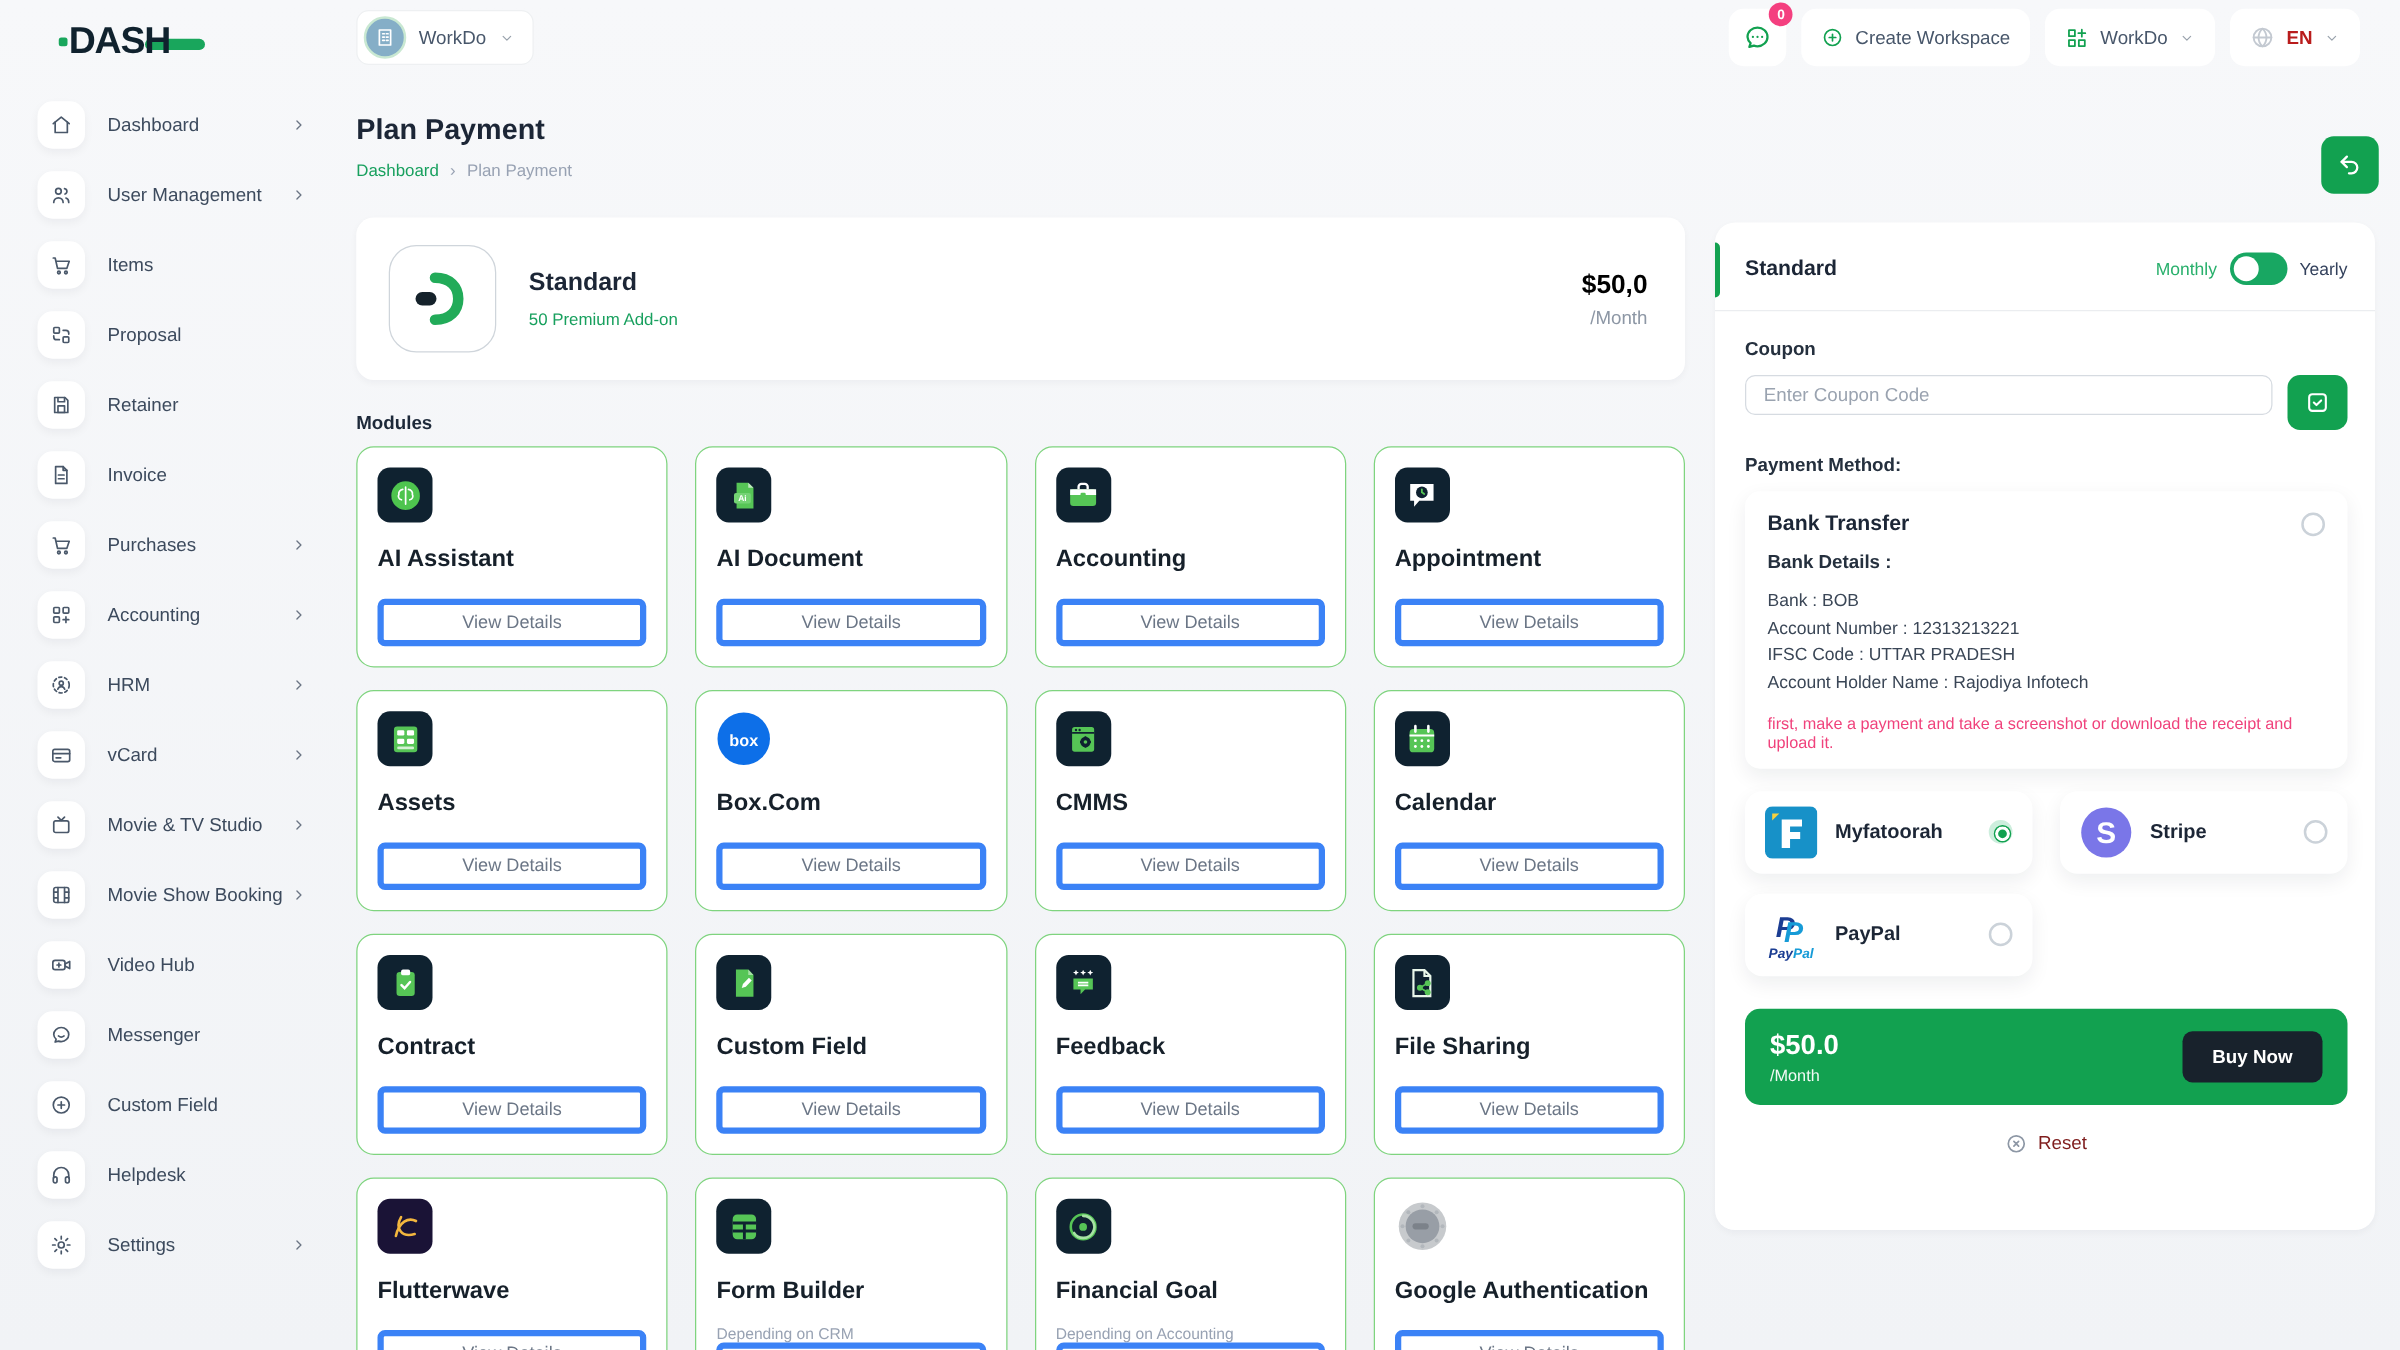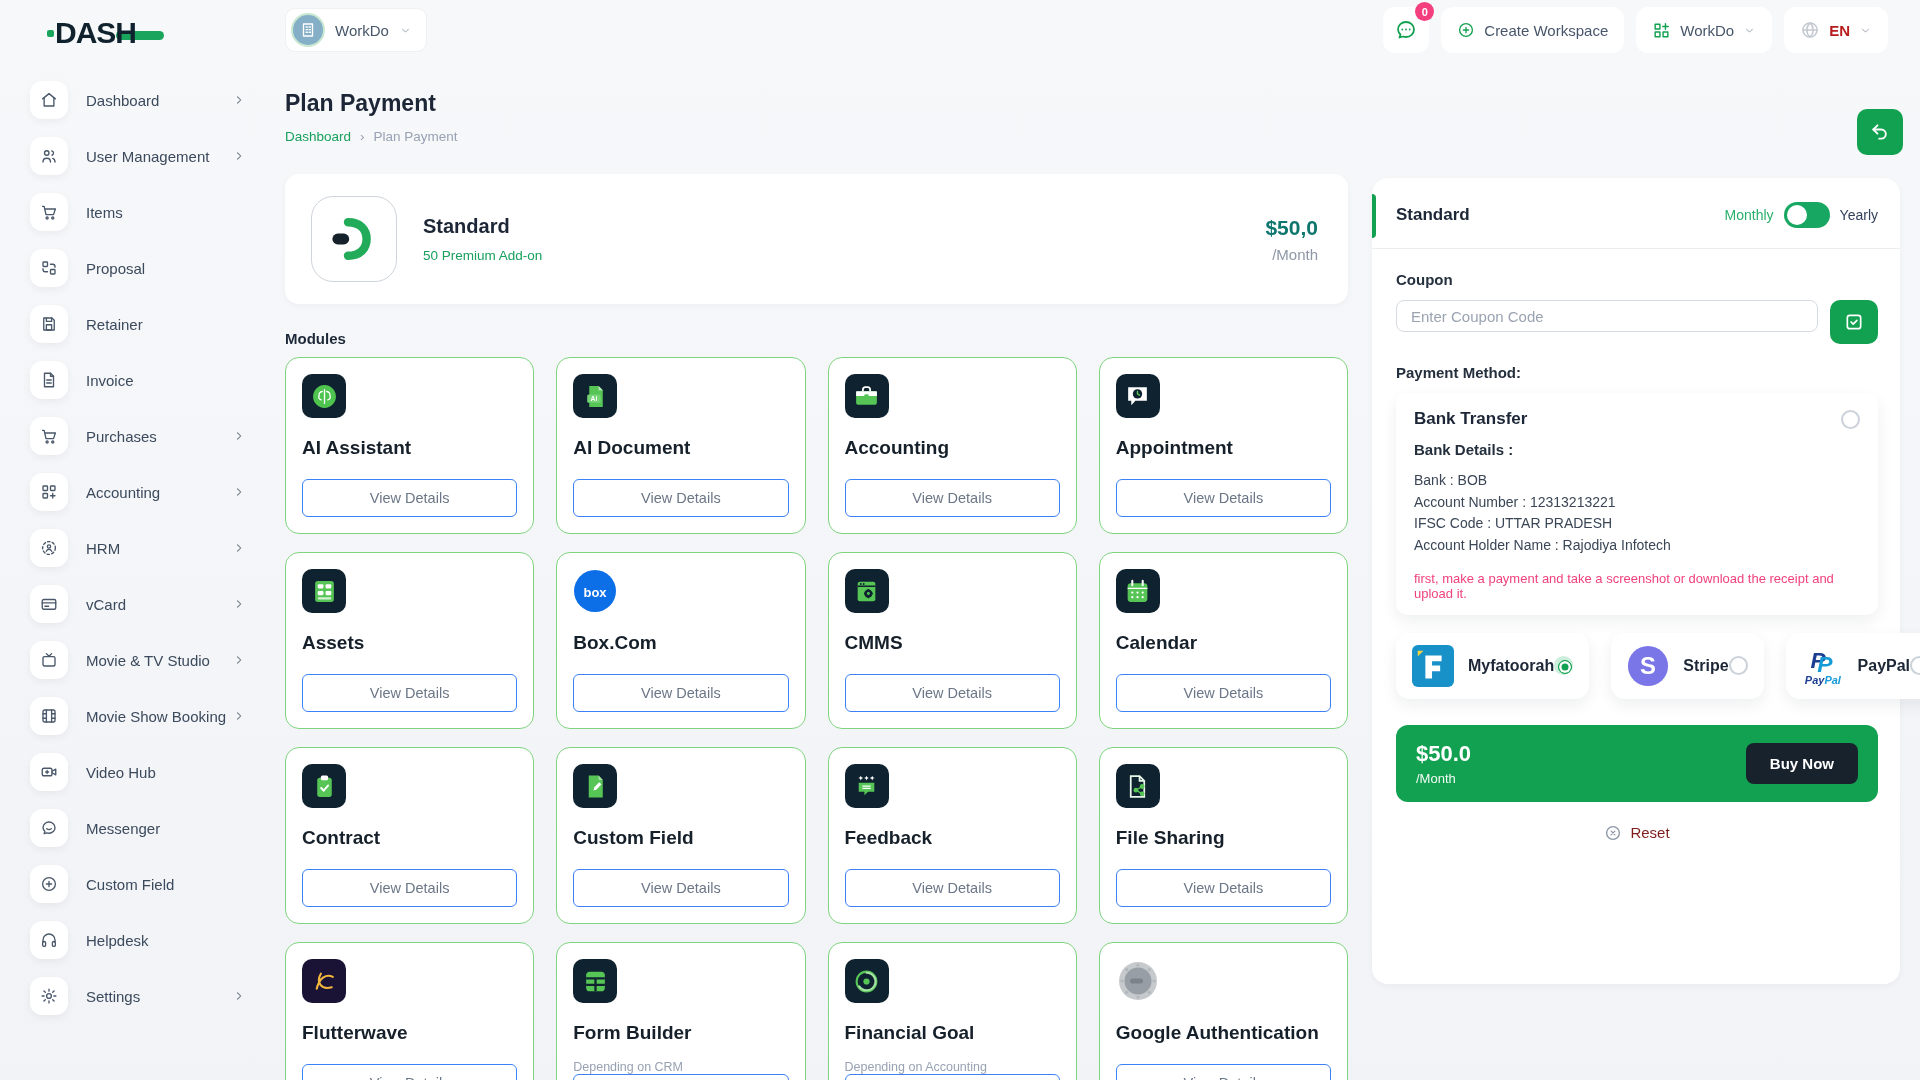--- a/index.html
+++ b/index.html
@@ -50,33 +50,33 @@
     background:#12a150; color:#fff; display:flex; align-items:center; justify-content:center; cursor:pointer; border:none; }
 
   .plan-card { margin-top:30px; height:130px; background:#fff; border-radius:14px; box-shadow:0 2px 6px rgba(16,24,40,.04);
     display:flex; align-items:center; padding:0 30px 0 26px; }
   .plan-logo { width:86px; height:86px; border-radius:22px; border:1px solid #cfd5db; background:#fff;
     display:flex; align-items:center; justify-content:center; }
   .plan-info { margin-left:26px; }
   .plan-name { font-size:20px; font-weight:700; color:#1c2636; }
   .plan-addon { margin-top:10px; font-size:13.5px; color:#18a05e; cursor:pointer; }
   .plan-price-block { margin-left:auto; text-align:right; }
-  .plan-price { font-size:21px; font-weight:700; color:#0f766e;text-align:center; }
+  .plan-price { font-size:21px; font-weight:700; color:#000000;text-align:center; }
   .plan-period { margin-top:6px; font-size:15px; color:#8d97a5; }
 
   .modules-heading { margin-top:26px; font-size:15px; font-weight:700; color:#1d2939; }
   .modules-grid { margin-top:10px; display:grid; grid-template-columns:repeat(4,1fr); gap:18px 22px; grid-auto-rows:177px; }
   .module-card { background:#fff; border:1px solid #7fd47f; border-radius:14px; padding:16px;
     display:flex; flex-direction:column; align-items:stretch; overflow:hidden; cursor:pointer; }
   .module-tile { width:44px; height:44px; border-radius:10px; background:#0f2230;
     display:flex; align-items:center; justify-content:center; flex:0 0 auto; }
   .module-tile.no-tile { background:transparent; }
   .module-title { margin-top:18px; font-size:19px; font-weight:700; color:#16202a; line-height:1.22; }
   .module-note { margin-top:16px; font-size:12.5px; color:#98a2b3; }
-  .view-details { margin-top:auto; height:38px; width:100%; background:#fff; border:1px solid #3b82f6;
+  .view-details { margin-top:auto; height:38px; width:100%; background:#fff; border:5px solid #3b82f6;
     border-radius:6px; color:#6b7686; font-size:14.5px; font-family:inherit; cursor:pointer; }
 
   
   .panel { position:absolute; left:1372px; top:178px; width:528px; height:806px; background:#fff;
     border-radius:16px; box-shadow:0 2px 6px rgba(16,24,40,.04); }
   .panel-accent { position:absolute; left:0; top:16px; width:4px; height:44px; background:#12a150; border-radius:0 4px 4px 0; }
   .panel-head { display:flex; align-items:center; padding:24px 22px 20px 24px; }
   .panel-plan { font-size:17px; font-weight:700; color:#1c2636; }
   .billing { margin-left:auto; display:flex; align-items:center; gap:10px; }
   .monthly { font-size:14px; color:#29b06c; }
@@ -102,21 +102,21 @@
   .radio.sel::after { content:""; position:absolute; left:3.5px; top:3.5px; width:12px; height:12px; border-radius:50%;
     background:#12a150; box-shadow:inset 0 0 0 2.5px #fff; border:1px solid #12a150; }
   .bank-head .radio { margin-left:auto; }
   .bank-cols { display:flex; margin-top:12px; }
   .bank-details-label, .receipt-label { font-size:15px; font-weight:700; color:#25303e; }
   .bank-lines { margin-top:12px; font-size:14px; color:#3a4656; line-height:1.55; }
   .bank-right { margin-left:auto; text-align:right; }
   .upload-btn { margin-top:14px; width:56px; height:36px; border:none; border-radius:8px; background:#12a150;
     color:#fff; display:inline-flex; align-items:center; justify-content:center; cursor:pointer; }
   .bank-note { margin-top:14px; font-size:13px; color:#f0427c; }
-  .methods-grid { margin-top:18px; display:grid; grid-template-columns:1fr 1fr 1fr; gap:16px 22px; }
+  .methods-grid { margin-top:18px; display:grid; grid-template-columns:1fr 1fr; gap:16px 22px; }
   .method-card { background:#fff; border-radius:14px; box-shadow:0 6px 16px rgba(16,24,40,.07);
     display:flex; align-items:center; padding:12px 16px; height:66px; cursor:pointer; }
   .method-logo { width:42px; height:42px; flex:0 0 auto; display:flex; align-items:center; justify-content:center; overflow:hidden; border-radius:6px; }
   .method-name { margin-left:14px; font-size:16px; font-weight:700; color:#1c2636; }
   .method-card .radio { margin-left:auto; }
   .summary-card { margin-top:26px; background:#12a150; border-radius:12px; padding:16px 20px;
     display:flex; align-items:center; color:#fff; }
   .summary-price { font-size:22px; font-weight:700; }
   .summary-period { margin-top:4px; font-size:13px; opacity:.95; }
   .buy-btn { margin-left:auto; background:#18222c; color:#fff; border:none; border-radius:8px;

